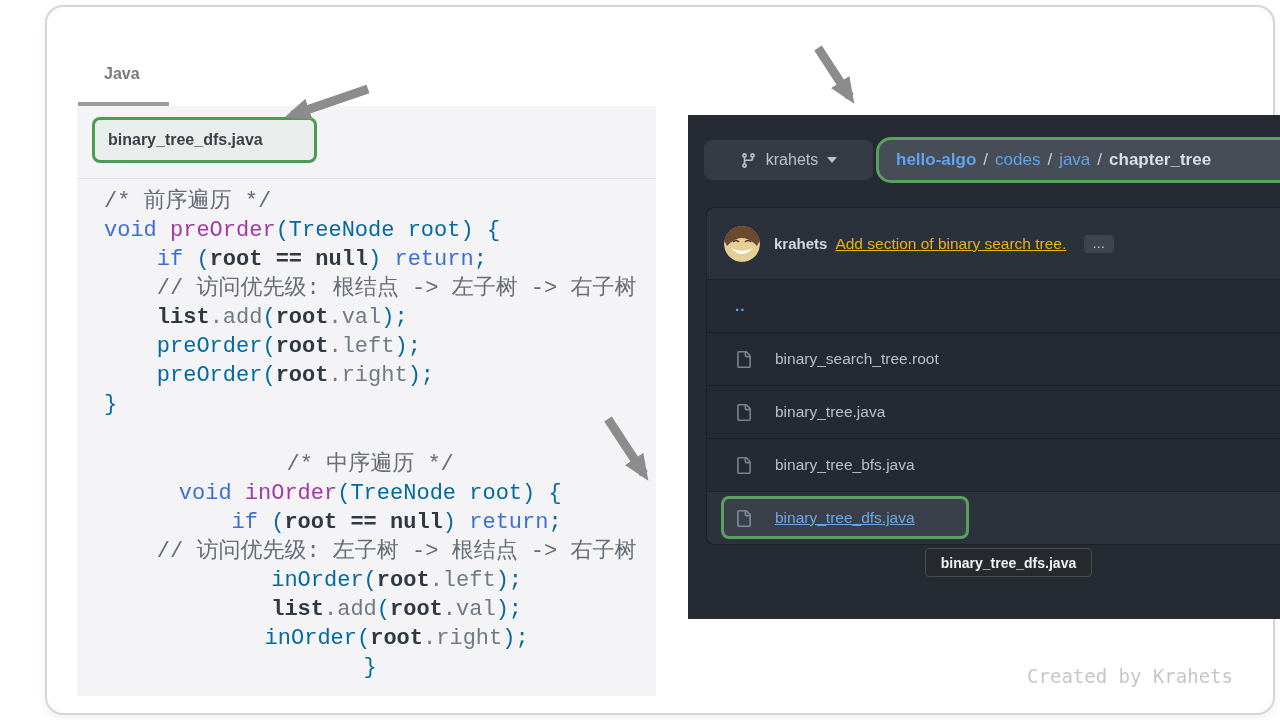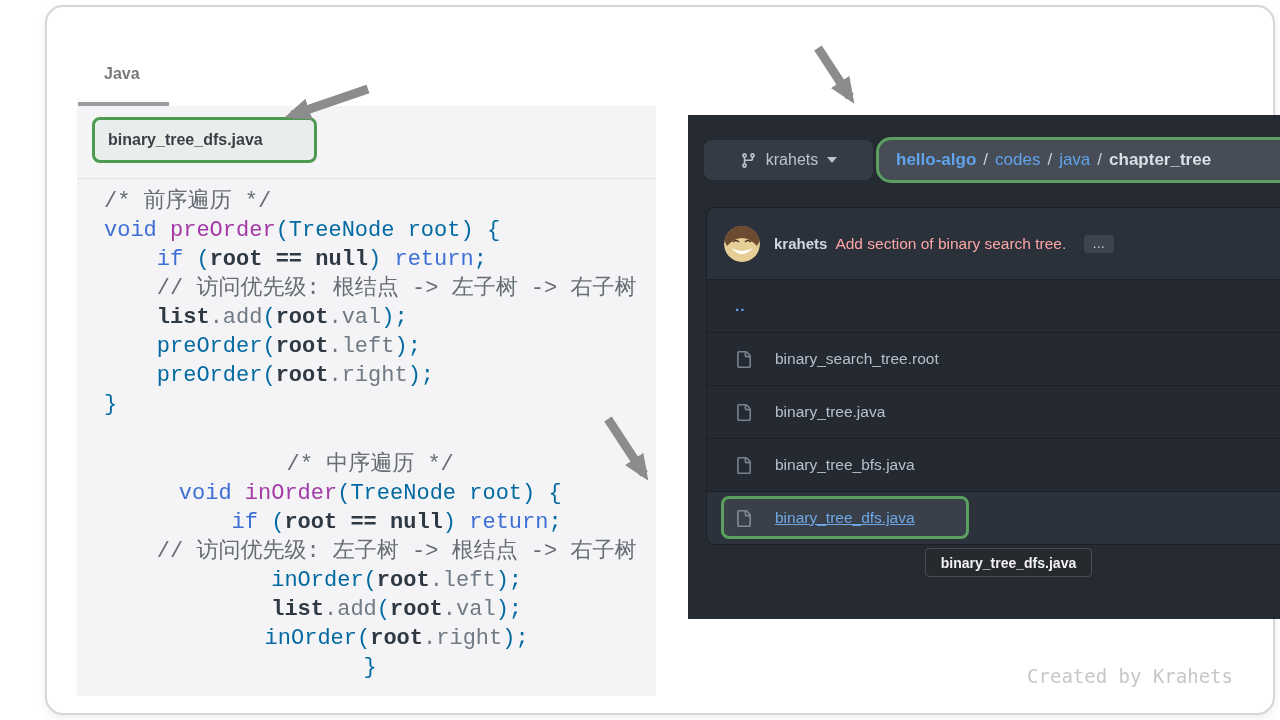--- a/index.html
+++ b/index.html
@@ -37,21 +37,21 @@
   .bc-link{color:#61a3ec;}
   .bc-current{color:#d9dfe5;font-weight:bold;}
   .bc-sep{color:#c3ccd4;padding:0 7px;}
   .crumb-trailing{position:absolute;left:612px;top:33px;color:#aab4bd;font-size:17px;}
 
   .gh-box{position:absolute;left:18px;top:92px;width:620px;border:1px solid #1d2127;border-radius:8px 0 0 8px;border-right:none;}
   .commit-header{height:71px;background:#2b313b;border-bottom:1px solid #1d2127;border-radius:8px 0 0 0;
     display:flex;align-items:center;padding-left:17px;gap:14px;}
   .avatar{width:36px;height:36px;border-radius:50%;overflow:hidden;flex:none;}
   .commit-author{font-weight:bold;color:#ced9e2;font-size:15px;}
-  .commit-msg{color:#fca5a5;font-size:15.5px;margin-left:-6px;}
+  .commit-msg{color:#eab308;font-size:15.5px;margin-left:-6px;text-decoration:underline;}
   .more-badge{width:30px;height:18px;background:#3d444d;border-radius:4px;color:#cdd6de;font-size:13px;
     display:flex;align-items:center;justify-content:center;line-height:10px;letter-spacing:1px;margin-left:4px;cursor:pointer;}
   .file-row{height:52px;background:#252a32;border-bottom:1px solid #1d2127;display:flex;align-items:center;
     padding-left:28px;font-size:15.5px;color:#b6c0ca;cursor:pointer;}
   .file-row:last-child{border-bottom:none;border-radius:0 0 0 8px;}
   .file-row.hl{background:#2c323c;}
   .file-icon{width:17px;height:17px;color:#768390;flex:none;margin-right:23px;}
   .parent-link{color:#61a3ec;font-weight:bold;letter-spacing:1px;}
   .hl-link{color:#64a1e4;text-decoration:underline;}
   .dfs-annotation{position:absolute;left:33px;top:381px;width:242px;height:37px;border:3px solid #5aa05e;

